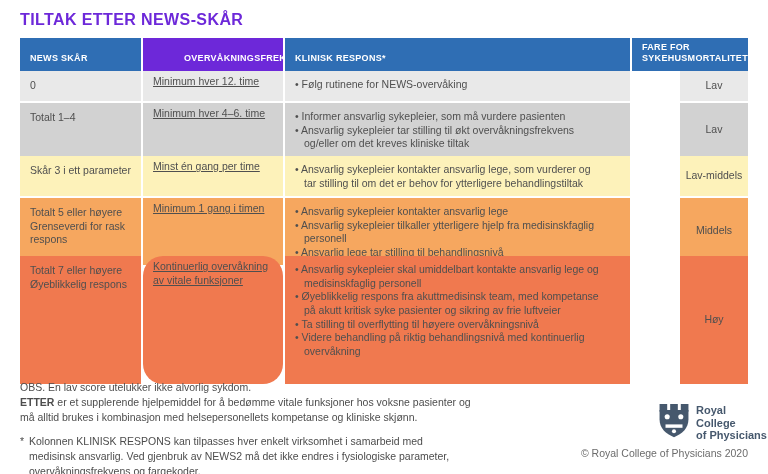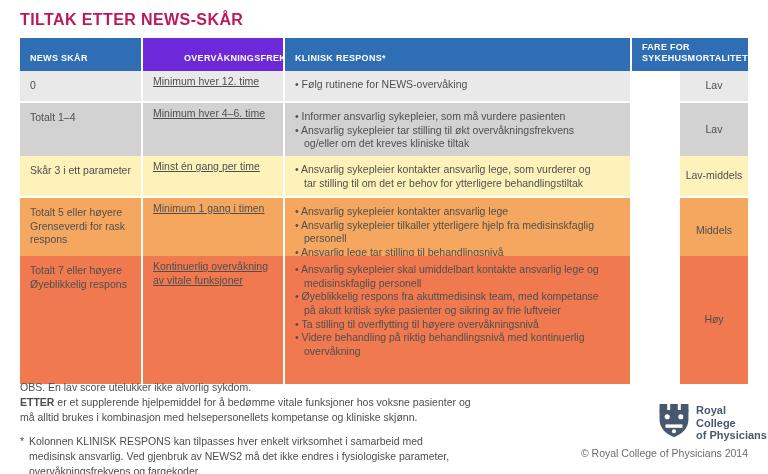--- a/index.html
+++ b/index.html
@@ -1,20 +1,20 @@
 <!DOCTYPE html>
 <html><head>
 <meta charset="utf-8">
 <style>
   * { margin:0; padding:0; box-sizing:border-box; }
   body { background:#ffffff; font-family:"Liberation Sans", sans-serif; }
   .page { position:relative; width:768px; height:474px; background:#ffffff; overflow:hidden; }
 
   .title { position:absolute; left:20px; top:11px; font-size:16px; font-weight:bold;
-           color:#be185d; letter-spacing:0.4px; }
+           color:#6d28d9; letter-spacing:0.4px; }
 
   .news-table { position:absolute; left:20px; top:38px; width:728px; }
   .t-row { display:grid; grid-template-columns:121px 140px 345px 116px; column-gap:2px;
            margin-bottom:2px; }
   .cell { font-size:10.5px; line-height:1.3; color:#4f4f4f; }
   .c-skar { padding:8px 8px 5px 10px; }
   .skar-sub { display:block; }
   .c-frek { padding:4px 8px 5px 10px;text-decoration:underline; }
   .c-resp { padding:7px 28px 5px 10px; }
   .c-fare { display:flex; align-items:center; justify-content:center; text-align:center;margin-left:48px; }
@@ -110,21 +110,21 @@
         </ul>
       </div>
       <div class="cell c-fare" style="background-color: rgb(246, 167, 95);">Middels</div>
     </div>
 
     <div class="t-row h-r4">
       <div class="cell c-skar" style="background-color: rgb(240, 121, 79);">
         <span>Totalt 7 eller høyere</span>
         <span class="skar-sub">Øyeblikkelig respons</span>
       </div>
-      <div class="cell c-frek" style="background-color: rgb(240, 121, 79);">Kontinuerlig overvåkning av vitale funksjoner</div>
+      <div class="cell c-frek" style="background-color: rgb(240, 121, 79); border-radius: 20px;">Kontinuerlig overvåkning av vitale funksjoner</div>
       <div class="cell c-resp" style="background-color: rgb(240, 121, 79);">
         <ul class="bullets">
           <li>Ansvarlig sykepleier skal umiddelbart kontakte ansvarlig lege og medisinskfaglig personell</li>
           <li>Øyeblikkelig respons fra akuttmedisinsk team, med kompetanse på akutt kritisk syke pasienter og sikring av frie luftveier</li>
           <li>Ta stilling til overflytting til høyere overvåkningsnivå</li>
           <li>Videre behandling på riktig behandlingsnivå med kontinuerlig overvåkning</li>
         </ul>
       </div>
       <div class="cell c-fare" style="background-color: rgb(240, 121, 79);">Høy</div>
     </div>
@@ -152,15 +152,15 @@
         <path d="M10 26 h20 v4 h-20 z" fill="#ffffff"></path>
         <circle cx="20" cy="34" r="2.4" fill="#ffffff"></circle>
       </svg>
     </span>
     <span class="logo-text">
       <span>Royal College</span><br>
       <span>of Physicians</span>
     </span>
   </div>
 
-  <div class="copyright">© Royal College of Physicians 2014</div>
+  <div class="copyright">© Royal College of Physicians 2020</div>
 
 </div>
 
 </body></html>

